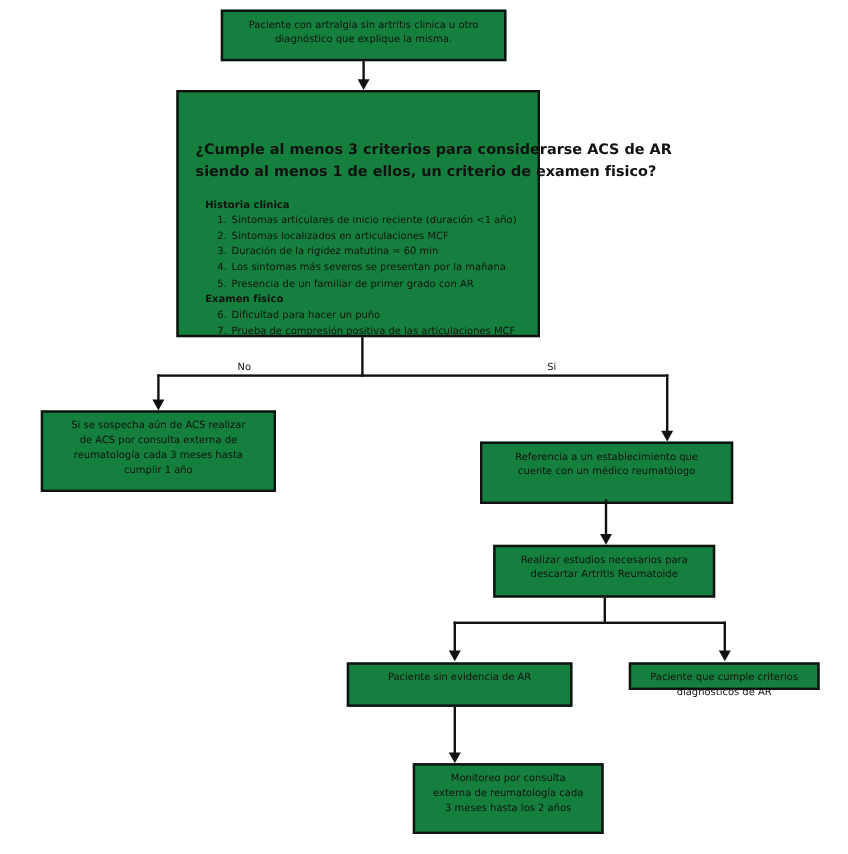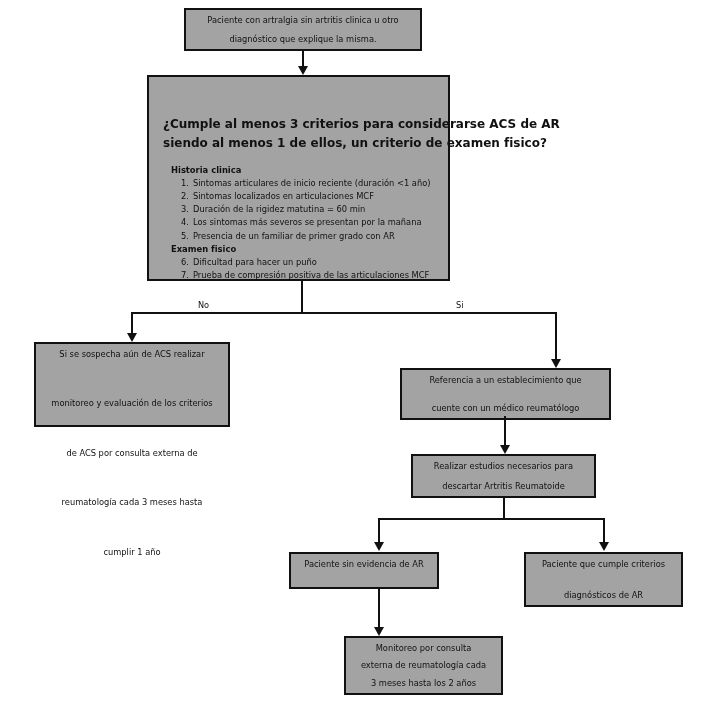--- a/index.html
+++ b/index.html
@@ -16,25 +16,25 @@
     position: relative;
     width: 707px;
     height: 712px;
     background: #ffffff;
     overflow: hidden;
   }
   .node {
     position: absolute;
     box-sizing: border-box;
     border: 2px solid #111111;
-    background: #a3a3a3;
+    background: #15803d;
     display: flex;
     flex-direction: column;
     align-items: center;
-    justify-content: space-between;
+    justify-content: flex-start;
     text-align: center;
     font-size: 8.3px;
     line-height: 1.5;
     padding: 4px 6px;
   }
   .node .line { display: block; white-space: nowrap; }
 
   
   #decision-node {
     display: block;
@@ -163,23 +163,22 @@
 
   <div class="edge-label" style="left:161px; top:300px;">No</div>
   <div class="edge-label" style="left:419px; top:300px;">Si</div>
 
   <div class="vline" style="left:131px; top:312px; height:23px;"></div>
   <div class="arrow" style="left:126.5px; top:333px;"></div>
 
   <div class="vline" style="left:555px; top:312px; height:49px;"></div>
   <div class="arrow" style="left:550.5px; top:359px;"></div>
 
-  <div class="node" id="no-branch-node" style="left:34px; top:342px; width:196px; height:85px;gap:37px;">
+  <div class="node" id="no-branch-node" style="left:34px; top:342px; width:196px; height:68px;">
     <span class="line">Si se sospecha aún de ACS realizar</span>
-    <span class="line">monitoreo y evaluación de los criterios</span>
     <span class="line">de ACS por consulta externa de</span>
     <span class="line">reumatología cada 3 meses hasta</span>
     <span class="line">cumplir 1 año</span>
   </div>
 
   <div class="node" id="referral-node" style="left:400px; top:368px; width:211px; height:52px;">
     <span class="line">Referencia a un establecimiento que</span>
     <span class="line">cuente con un médico reumatólogo</span>
   </div>
 
@@ -193,25 +192,25 @@
 
   <div class="vline" style="left:503px; top:498px; height:22px;"></div>
   <div class="hline" style="left:378px; top:518px; width:227px;"></div>
 
   <div class="vline" style="left:378px; top:518px; height:26px;"></div>
   <div class="arrow" style="left:373.5px; top:542px;"></div>
 
   <div class="vline" style="left:603px; top:518px; height:26px;"></div>
   <div class="arrow" style="left:598.5px; top:542px;"></div>
 
-  <div class="node" id="no-evidence-node" style="left:289px; top:552px; width:150px; height:37px;">
+  <div class="node" id="no-evidence-node" style="left:289px; top:552px; width:188px; height:37px;">
     <span class="line">Paciente sin evidencia de AR</span>
   </div>
 
-  <div class="node" id="meets-criteria-node" style="left:524px; top:552px; width:159px; height:55px;">
+  <div class="node" id="meets-criteria-node" style="left:524px; top:552px; width:159px; height:23px;">
     <span class="line">Paciente que cumple criterios</span>
     <span class="line">diagnósticos de AR</span>
   </div>
 
   <div class="vline" style="left:378px; top:589px; height:40px;"></div>
   <div class="arrow" style="left:373.5px; top:627px;"></div>
 
   <div class="node" id="monitoring-node" style="left:296px; top:636px; width:159px; height:59px;margin-left:48px;">
     <span class="line">Monitoreo por consulta</span>
     <span class="line">externa de reumatología cada</span>

